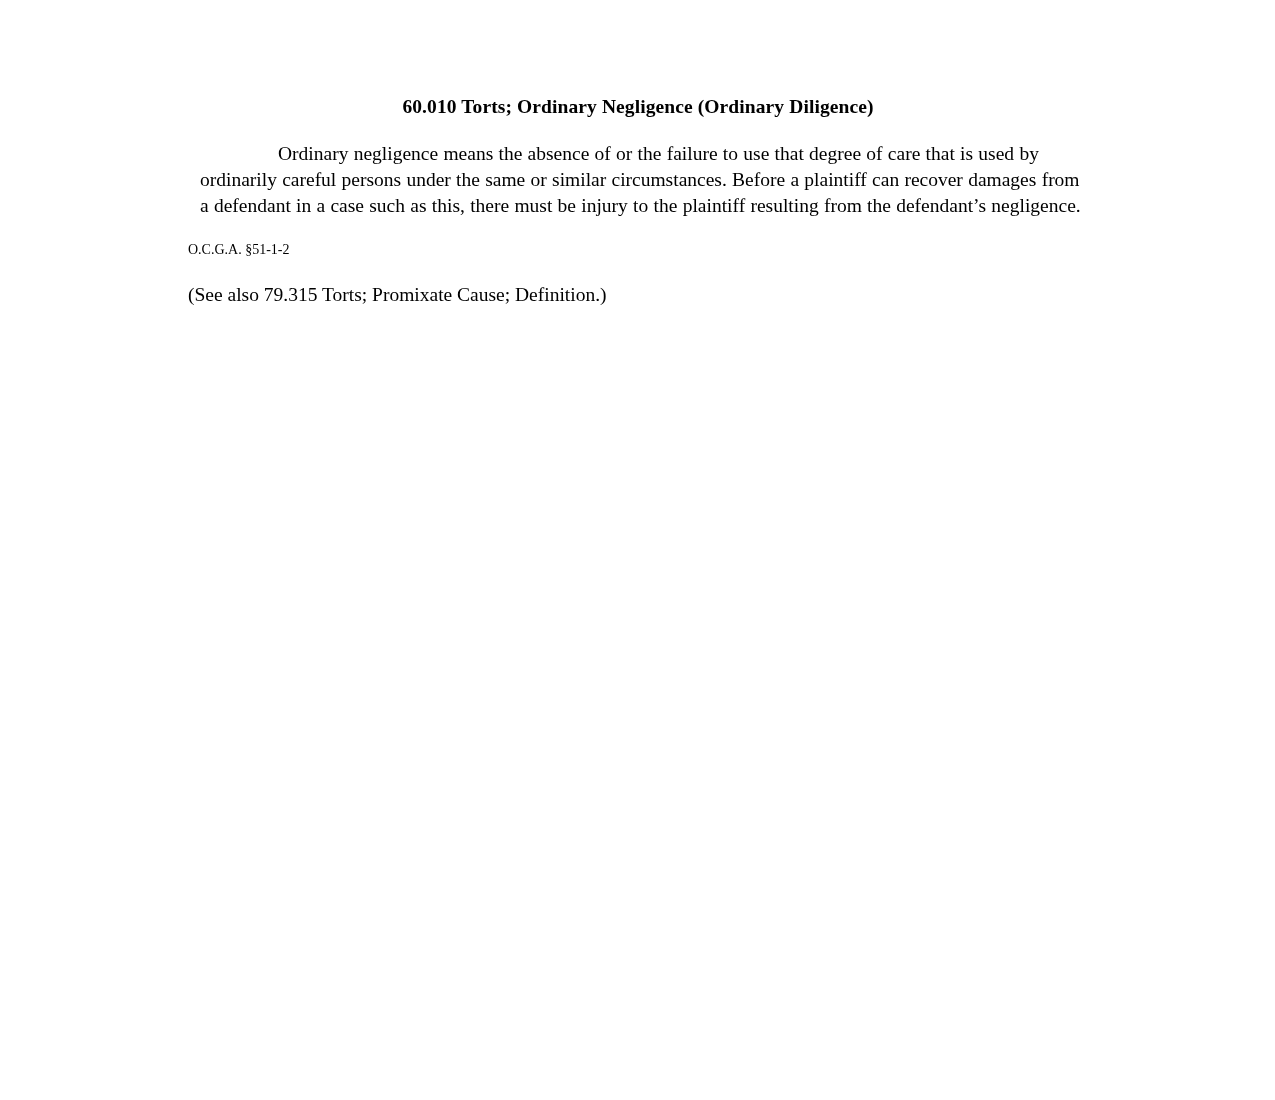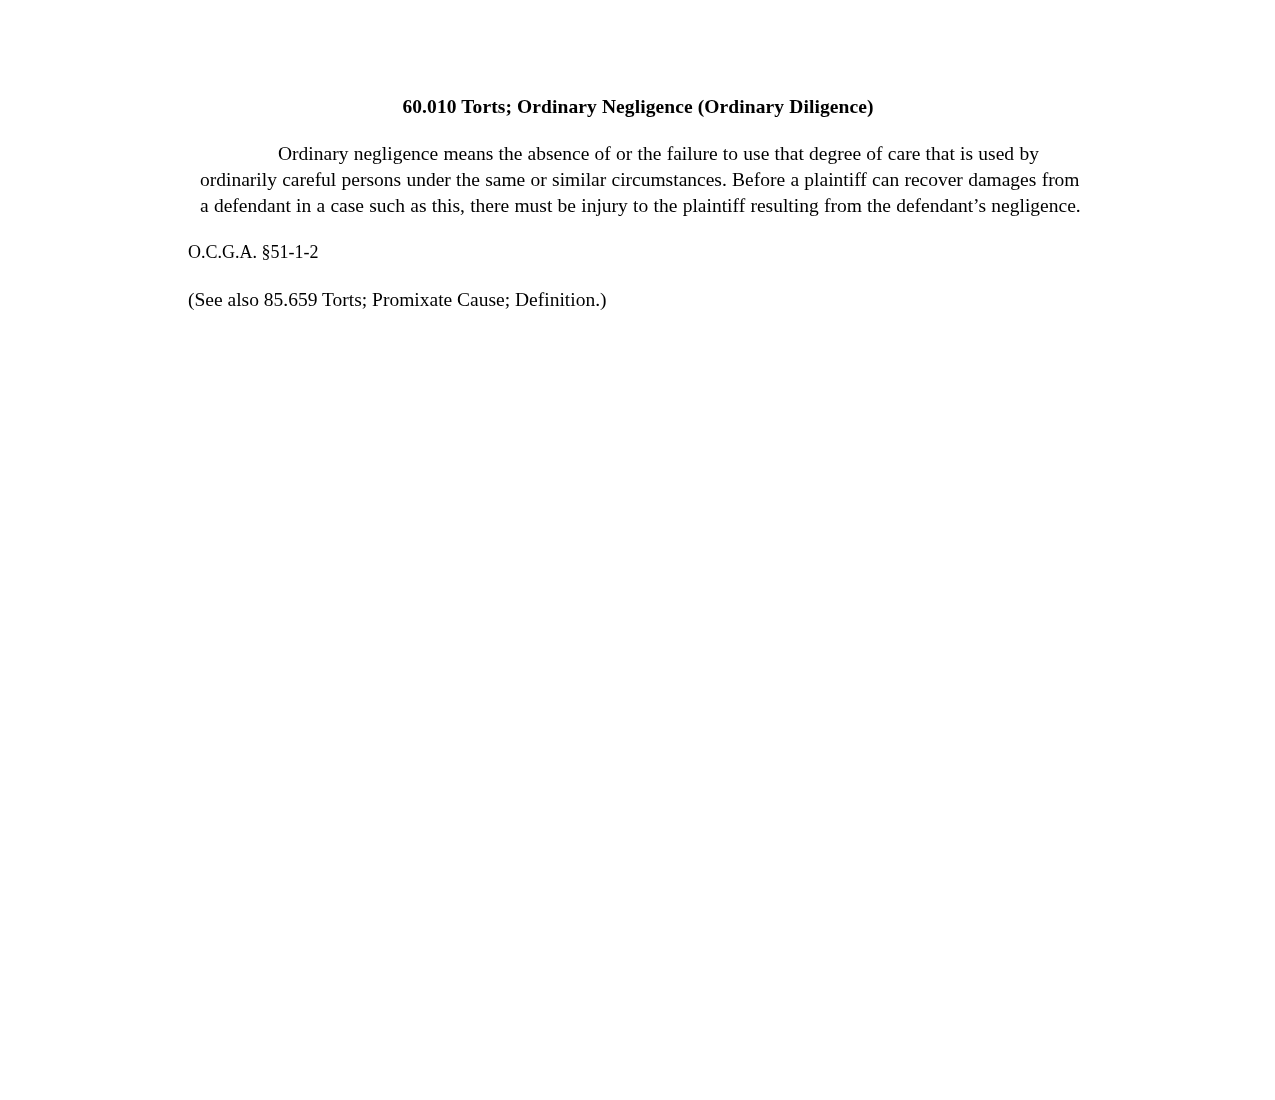--- a/index.html
+++ b/index.html
@@ -37,21 +37,21 @@
   }
   .body-paragraph {
     font-size: 19.5px;
     line-height: 1.33;
     margin: 0 0 22px 12px;
     text-align: left;
     text-indent: 78px;
     word-spacing: 0.4px;
   }
   .cite-paragraph {
-    font-size: 18px;
+    font-size: 14px;
     line-height: 1.33;
     margin: 0 0 22px 0;
   }
   .seealso-paragraph {
     font-size: 19.5px;
     line-height: 1.33;
     margin: 0;
   }
 </style>
 </head>
@@ -59,16 +59,16 @@
 
 <div class="page">
   <div class="content">
 
     <h1 class="doc-title">60.010 Torts; Ordinary Negligence (Ordinary Diligence)</h1>
 
     <p class="body-paragraph">Ordinary negligence means the absence of or the failure to use that degree of care that is used by ordinarily careful persons under the same or similar circumstances. Before a plaintiff can recover damages from a defendant in a case such as this, there must be injury to the plaintiff resulting from the defendant’s negligence.</p>
 
     <p class="cite-paragraph">O.C.G.A. §51-1-2</p>
 
-    <p class="seealso-paragraph">(See also 85.659 Torts; Promixate Cause; Definition.)</p>
+    <p class="seealso-paragraph">(See also 79.315 Torts; Promixate Cause; Definition.)</p>
 
   </div>
 </div>
 
 </body></html>

